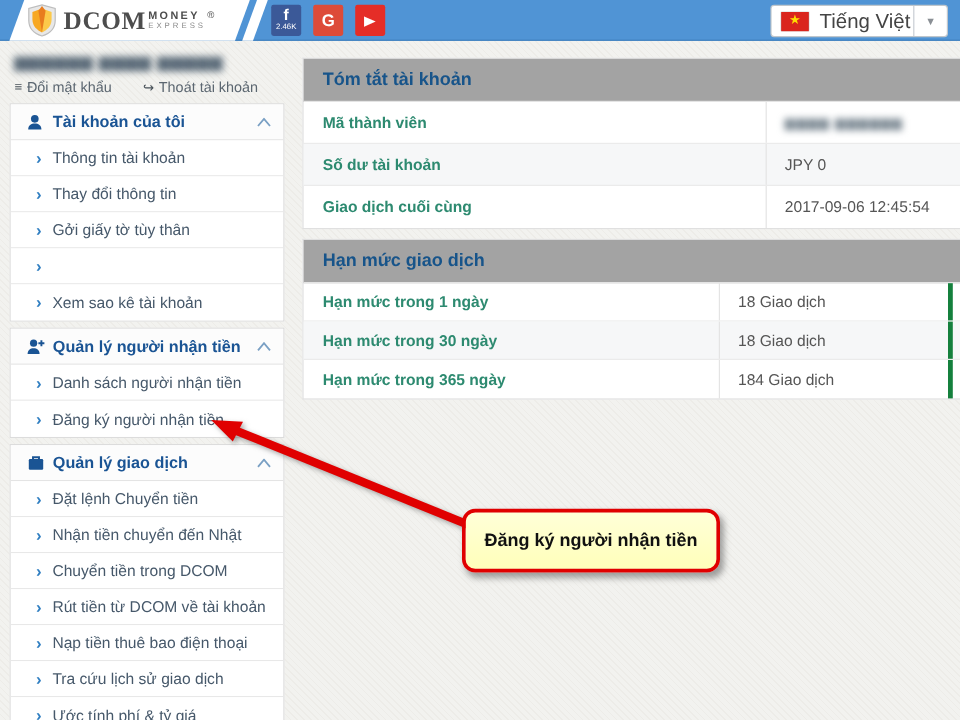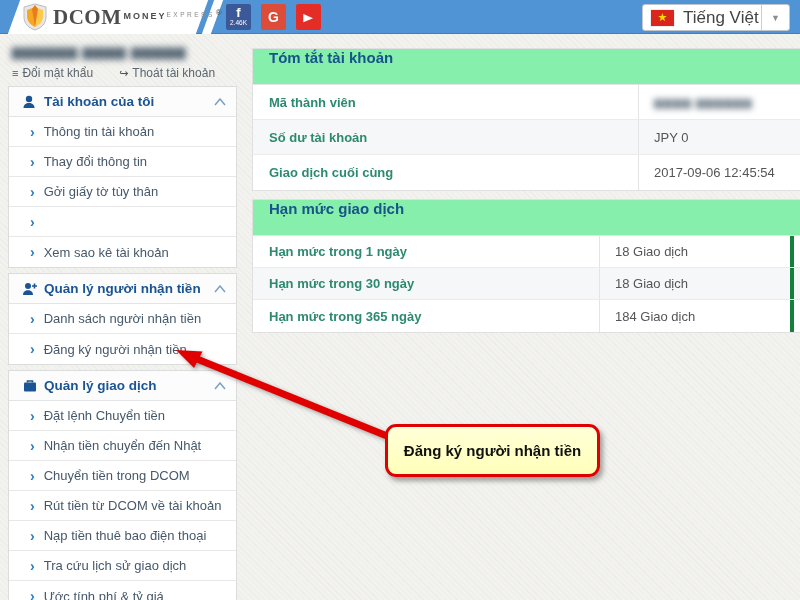--- a/index.html
+++ b/index.html
@@ -21,21 +21,21 @@
     position:absolute; left:14px; top:0; width:188px; height:34px;
     background:#ffffff; transform:skewX(-20deg);
   }
   .logo-stripe {
     position:absolute; left:208px; top:0; width:9px; height:34px;
     background:#ffffff; transform:skewX(-20deg);
   }
   .logo-inner { position:absolute; left:22px; top:1px; height:32px; display:flex; align-items:center; }
   .shield-icon { width:26px; height:28px; margin-right:5px; }
   .brand-text { font-family:"Liberation Serif", serif; font-weight:bold; font-size:21px; color:#4d4d4d; letter-spacing:.5px; }
-  .brand-sub { display:flex; flex-direction:row; margin-left:2px; margin-top:-2px; }
+  .brand-sub { display:flex; flex-direction:column; margin-left:2px; margin-top:-2px; }
   .brand-money { font-size:9px; color:#4d4d4d; letter-spacing:2px; font-weight:bold; }
   .brand-express { font-size:6.5px; color:#8a8a8a; letter-spacing:2.5px; }
   .brand-reg { font-size:8px; color:#4d4d4d; vertical-align:top; margin-top:-10px; margin-left:1px; }
 
   .social { position:absolute; left:226px; top:4px; display:flex; gap:10px; align-items:flex-start; }
   .badge { width:25px; height:26px; border-radius:2px; color:#fff; display:flex; flex-direction:column; align-items:center; justify-content:center; cursor:pointer; }
   .badge.fb { background:#3b5998; }
   .badge.fb .fb-f { font-weight:bold; font-size:13px; line-height:12px; }
   .badge.fb .fb-count { font-size:6.5px; line-height:8px; }
   .badge.gp { background:#dd4b39; font-weight:bold; font-size:14px; }
@@ -73,22 +73,22 @@
     padding-left:21px; border-bottom:1px solid #e8e8e8; cursor:pointer;
   }
   .menu-item:last-child { border-bottom:none; }
   .mi-chev { color:#2f7ec1; font-weight:bold; font-size:14px; margin-right:9px; line-height:1; }
   .mi-label { font-size:13px; color:#46586a; }
 
   
   .main { position:absolute; left:252px; top:48px; width:548px; }
   .panel { background:#fff; border:1px solid #e0e0e0; border-right:none; margin-bottom:8px; }
   .panel-header {
-    height:36px; display:flex; padding-left:16px;
-    border-bottom:1px solid #e4e4e4; background:#86efac;
+    height:36px; display:flex; align-items:center; padding-left:16px;
+    border-bottom:1px solid #e4e4e4; background:#a3a3a3;
   }
   .panel-title { font-size:15px; font-weight:bold; color:#17548a; }
   .trow { display:flex; height:35px; align-items:center; border-bottom:1px solid #ebebeb; }
   .trow:last-child { border-bottom:none; }
   .trow.alt { background:#f6f7f8; }
   .tlabel { font-size:13px; font-weight:bold; color:#2d8a70; padding-left:16px; }
   .tvalue { font-size:13px; color:#555; padding-left:15px; border-left:1px solid #e4e4e4; height:100%; display:flex; align-items:center; }
   .t1 .tlabel { width:385px; } .t1 .tvalue { flex:1; }
   .t2 .trow { height:32px; }
   .t2 .tlabel { width:346px; }

